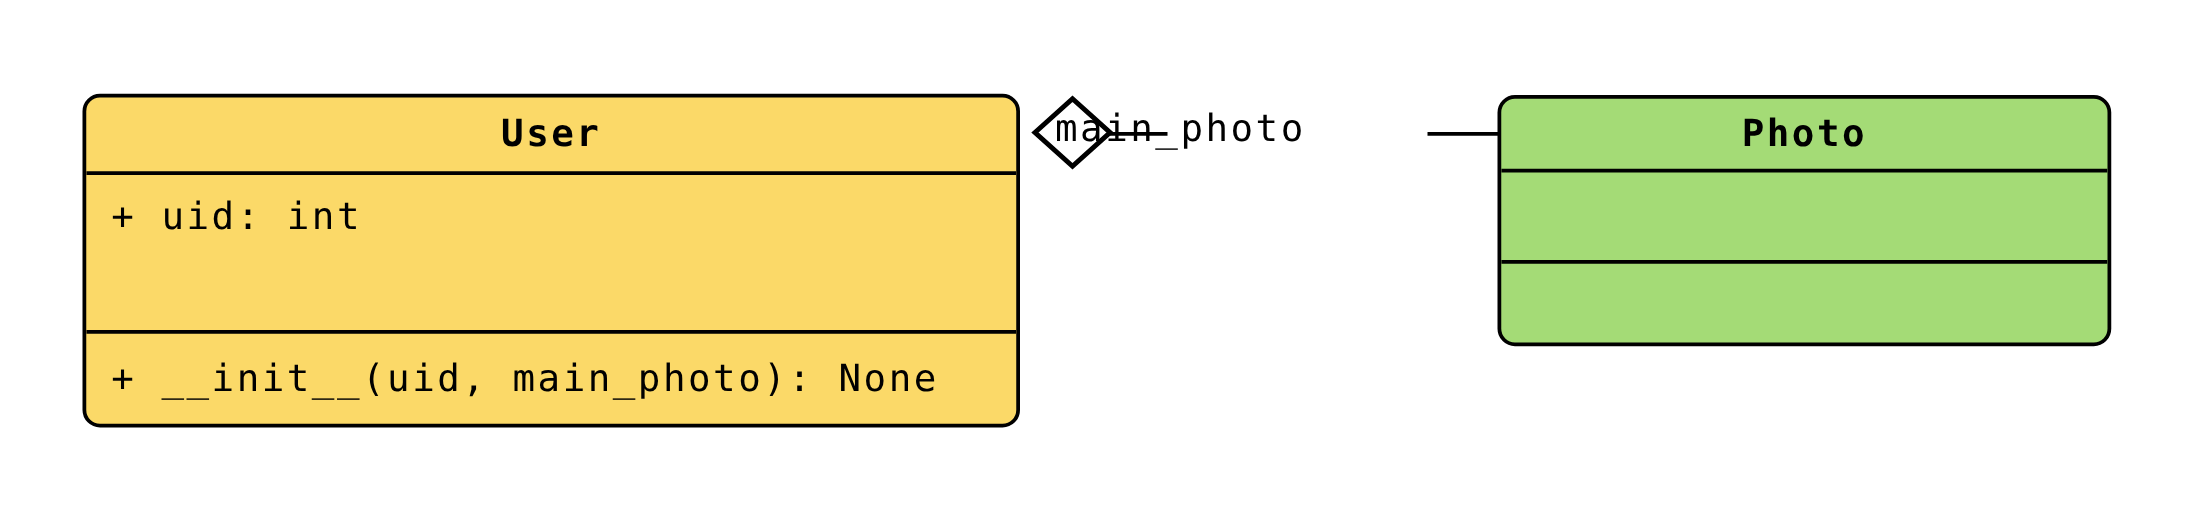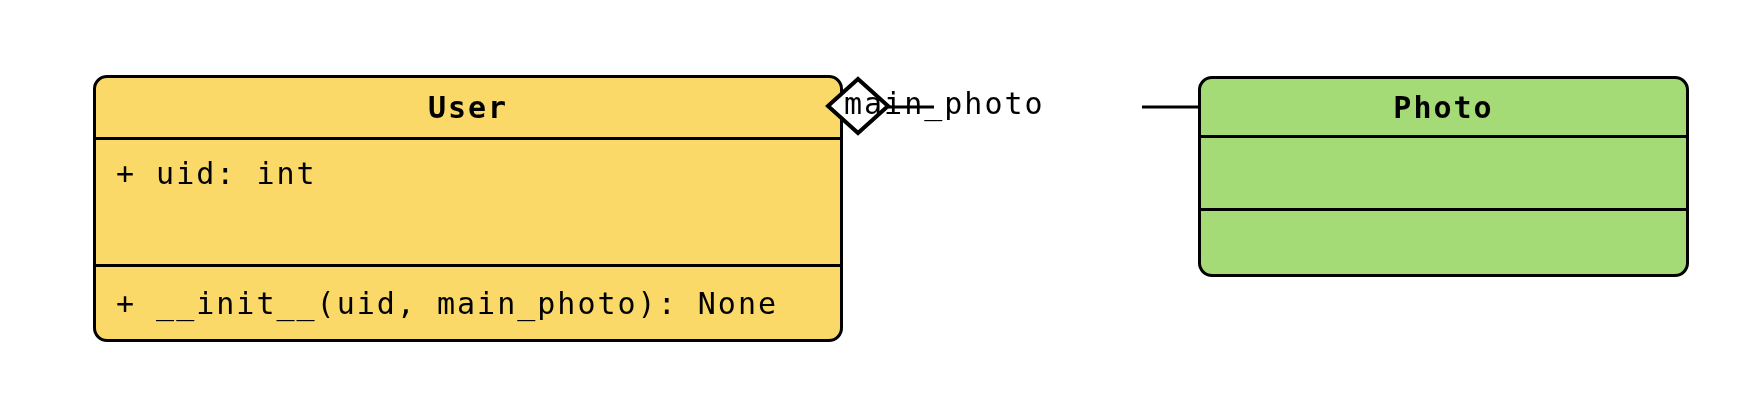--- a/index.html
+++ b/index.html
@@ -19,21 +19,21 @@
   .uml-class {
     position: absolute;
     box-sizing: border-box;
     border: 3px solid var(--stroke, #000000);
     border-radius: 14px;
     display: flex;
     flex-direction: column;
     overflow: hidden;
   }
   .uml-class.user {
-    left: 93px;
+    left: 66px;
     top: 75px;
     width: 750px;
     height: 267px;
     background: var(--user-fill, #FBD968);
   }
   .uml-class.photo {
     left: 1198px;
     top: 76px;
     width: 491px;
     height: 201px;

